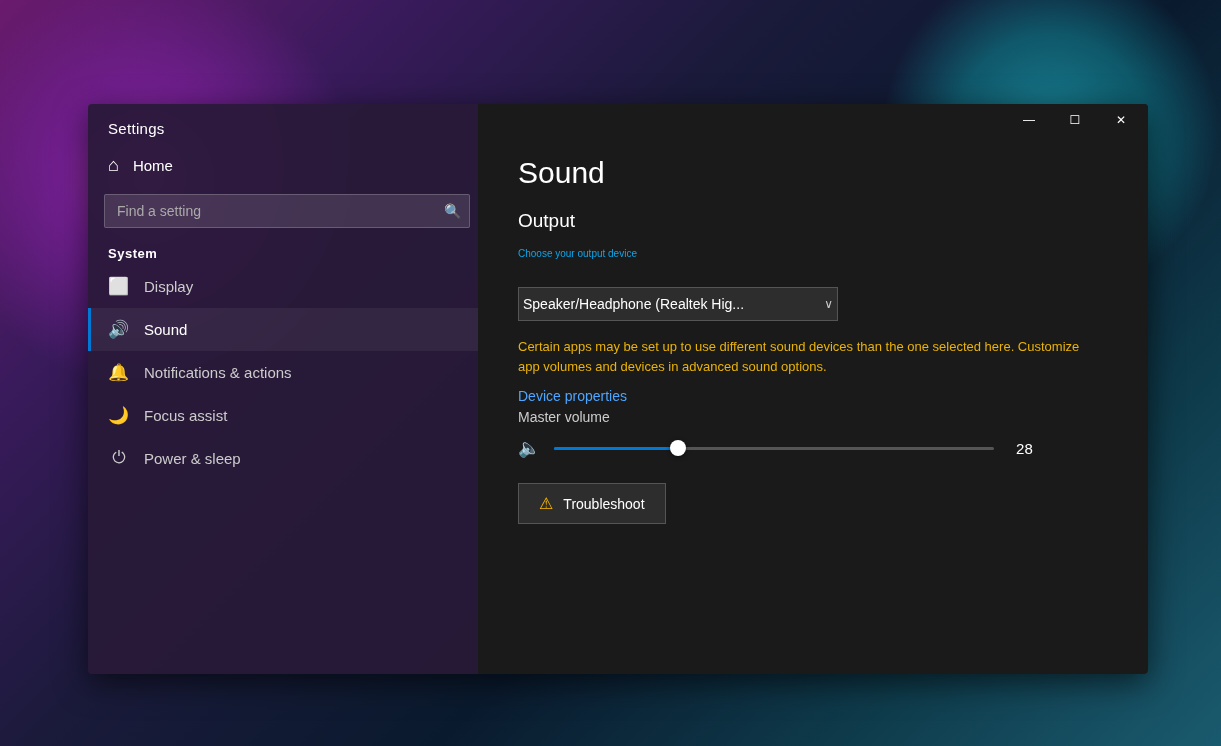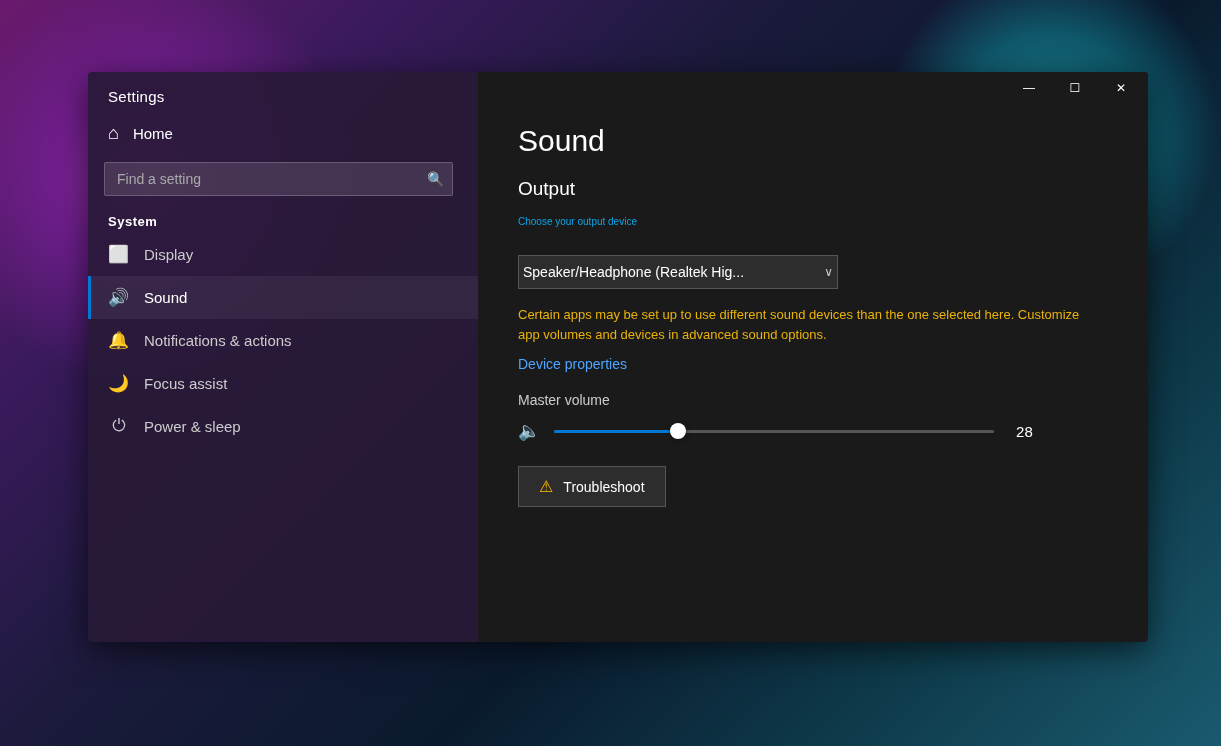--- a/index.html
+++ b/index.html
@@ -38,21 +38,21 @@
       top: -40px;
       width: 340px;
       height: 340px;
       border-radius: 50%;
       background: radial-gradient(circle, #20c0d0 0%, #108090 40%, transparent 70%);
       opacity: 0.6;
     }
 
     .settings-window {
       position: absolute;
-      top: 72px;
+      top: 104px;
       left: 88px;
       width: 1060px;
       height: 570px;
       display: flex;
       z-index: 10;
       border-radius: 4px;
       overflow: hidden;
       box-shadow: 0 8px 32px rgba(0,0,0,0.6);
     }
 
@@ -82,21 +82,21 @@
       cursor: pointer;
       font-size: 15px;
       color: #fff;
     }
 
     .home-icon {
       font-size: 18px;
     }
 
     .search-box {
-      margin: 8px 25px 12px 16px;
+      margin: 8px 8px 12px 16px;
       position: relative;
     }
 
     .search-box input {
       width: 100%;
       background: rgba(255,255,255,0.12);
       border: 1px solid rgba(255,255,255,0.2);
       border-radius: 2px;
       color: #ccc;
       font-size: 14px;
@@ -245,21 +245,21 @@
       max-width: 570px;
       line-height: 1.5;
       margin-bottom: 12px;
     }
 
     .device-properties-link {
       color: #4da6ff;
       font-size: 14px;
       cursor: pointer;
       text-decoration: none;
-      margin-bottom: 20px;
+      margin-bottom: 5px;
       display: block;
     }
 
     .volume-label {
       font-size: 14px;
       color: #ccc;
       margin-bottom: 12px;
     }
 
     .volume-row {

